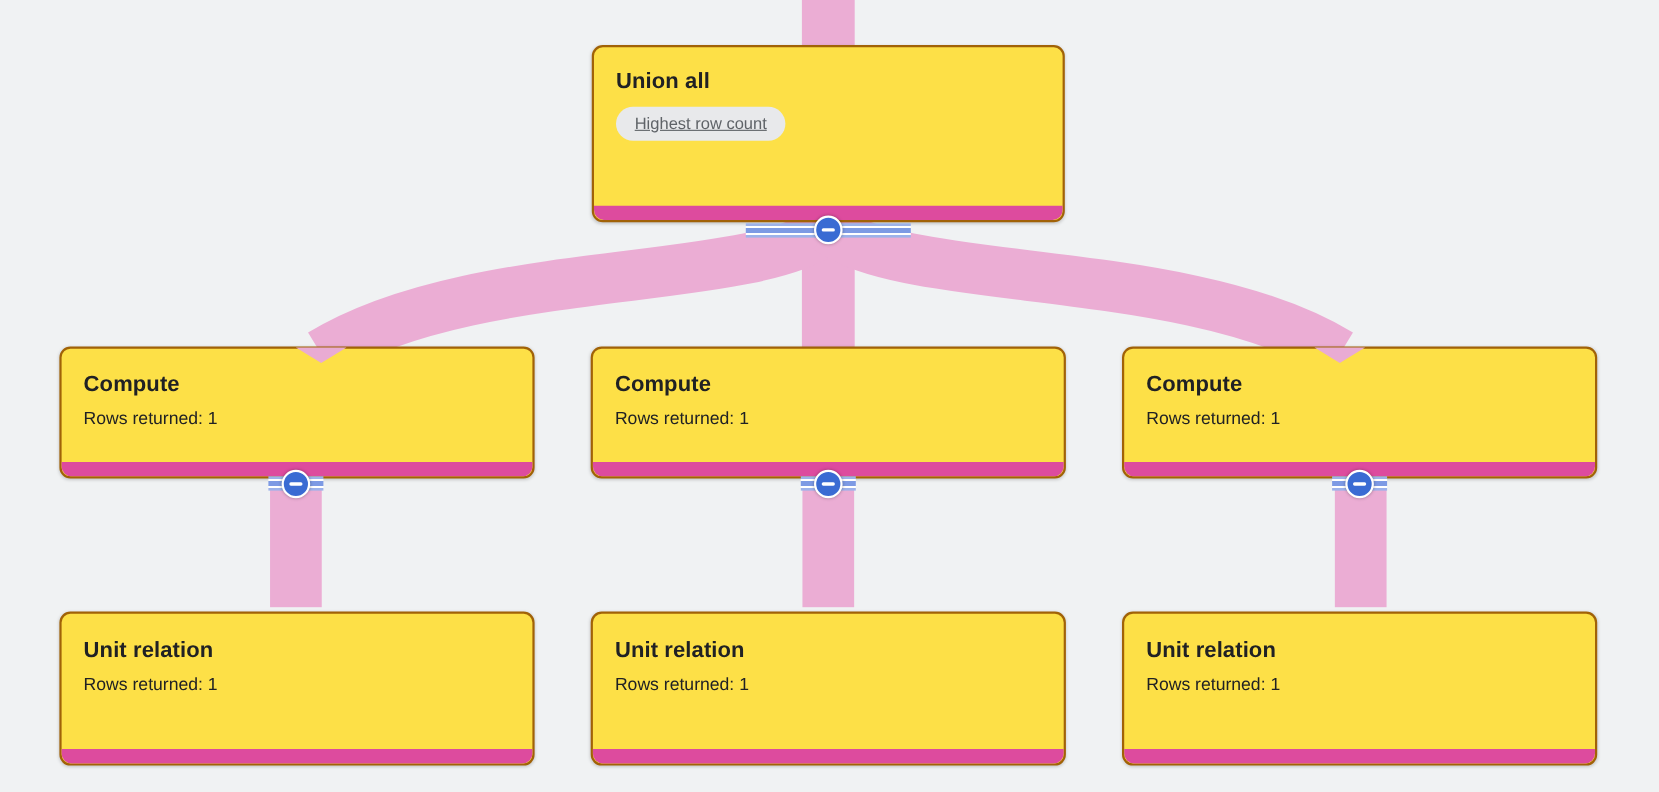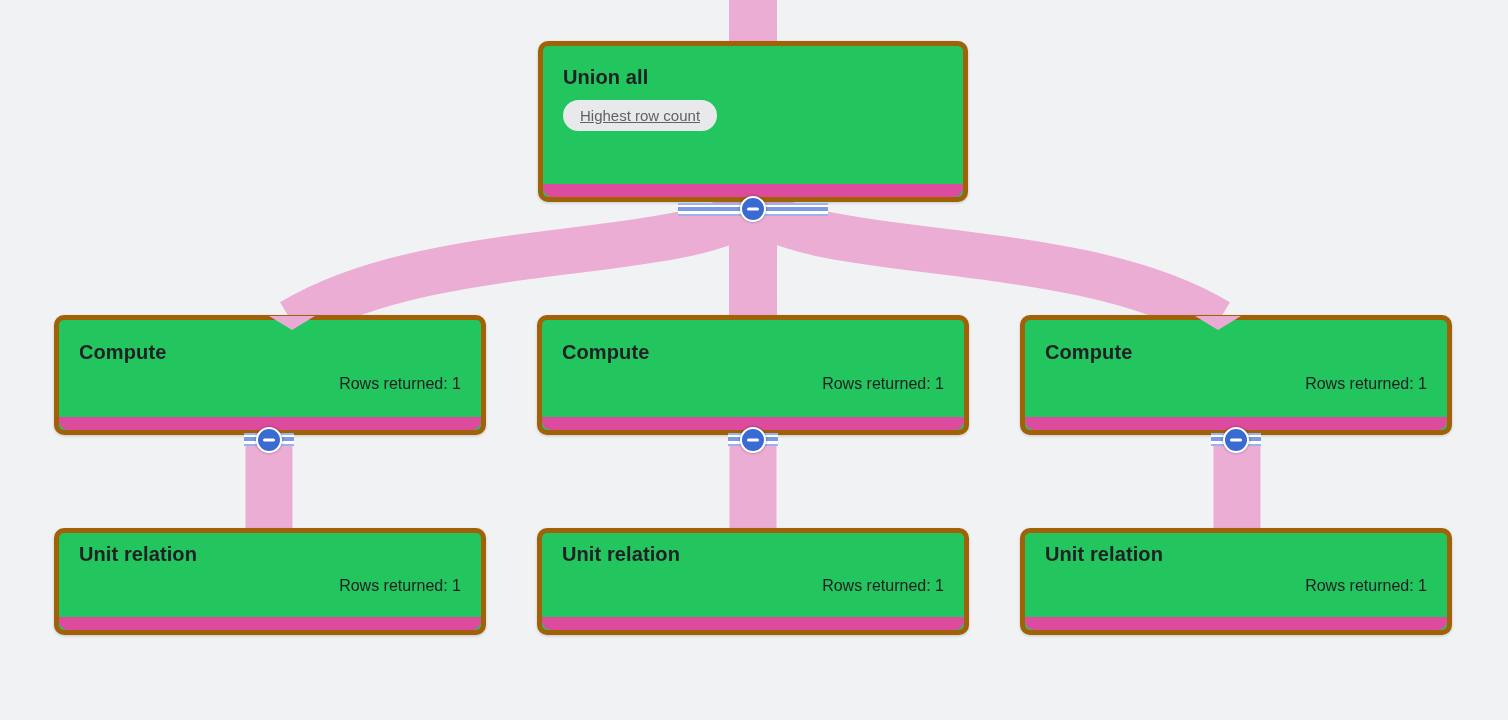--- a/index.html
+++ b/index.html
@@ -16,22 +16,22 @@
     overflow: hidden;
   }
   svg.edges {
     position: absolute;
     left: 0; top: 0;
     z-index: 1;
   }
   
   .node {
     position: absolute;
-    background: #22c55e;
-    border: 5px solid #a16207;
+    background: #fde047;
+    border: 2px solid #a16207;
     border-radius: 10px;
     box-shadow: 0 1px 3px rgba(0,0,0,0.18);
     z-index: 2;
     padding: 0 20px;
     cursor: pointer;
   }
   .node .bar {
     position: absolute;
     left: 0; right: 0; bottom: 0;
     height: 13px;
@@ -54,22 +54,22 @@
     color: #5f6368;
     font-size: 15px;
     border-radius: 17px;
     padding: 7px 17px;
     margin-top: 11px;
     text-decoration: underline;
   }
   #node-union-all   { left: 538px;  top: 41px;  width: 430px; height: 161px; padding-top: 20px; }
   #node-union-all .node-rows { margin-top: 10px; }
   .node.compute     { top: 315px; width: 432px; height: 120px; padding-top: 21px; }
-  .node.unit        { top: 528px; width: 432px; height: 107px; padding-top: 10px; }
-  .node.compute .node-rows, .node.unit .node-rows { margin-top: 11px; text-align: right; }
+  .node.unit        { top: 556px; width: 432px; height: 140px; padding-top: 22px; }
+  .node.compute .node-rows, .node.unit .node-rows { margin-top: 11px; }
   .col-left   { left: 54px; }
   .col-mid    { left: 537px; }
   .col-right  { left: 1020px; }
   
   .arrowhead {
     position: absolute;
     width: 0; height: 0;
     border-left: 23px solid transparent;
     border-right: 23px solid transparent;
     border-top: 14px solid #e9abd3;

